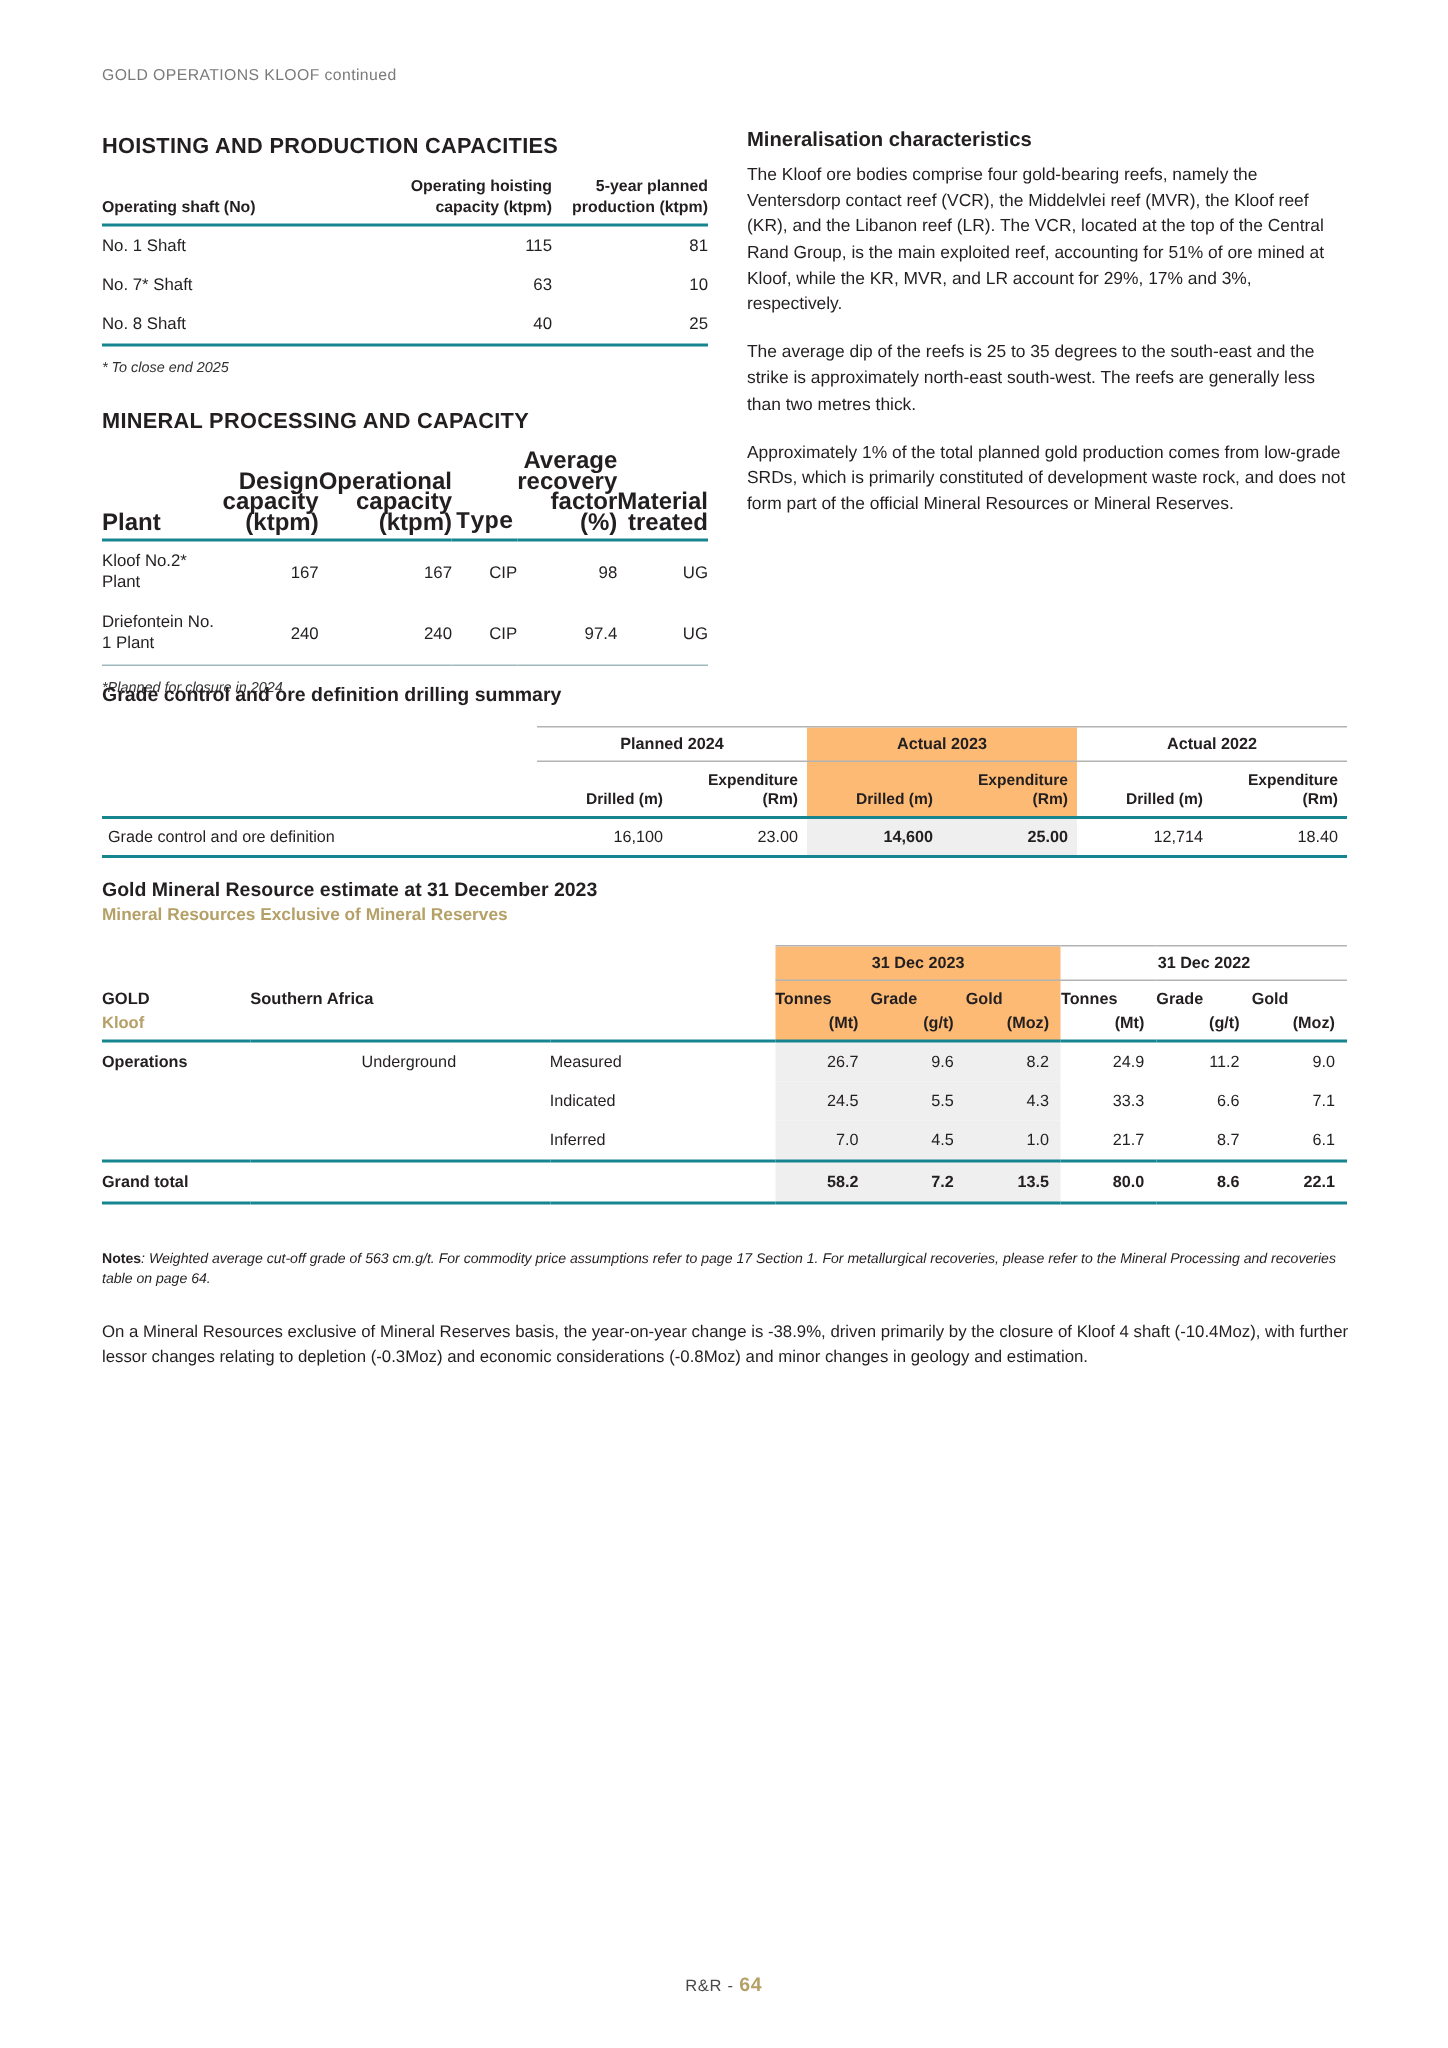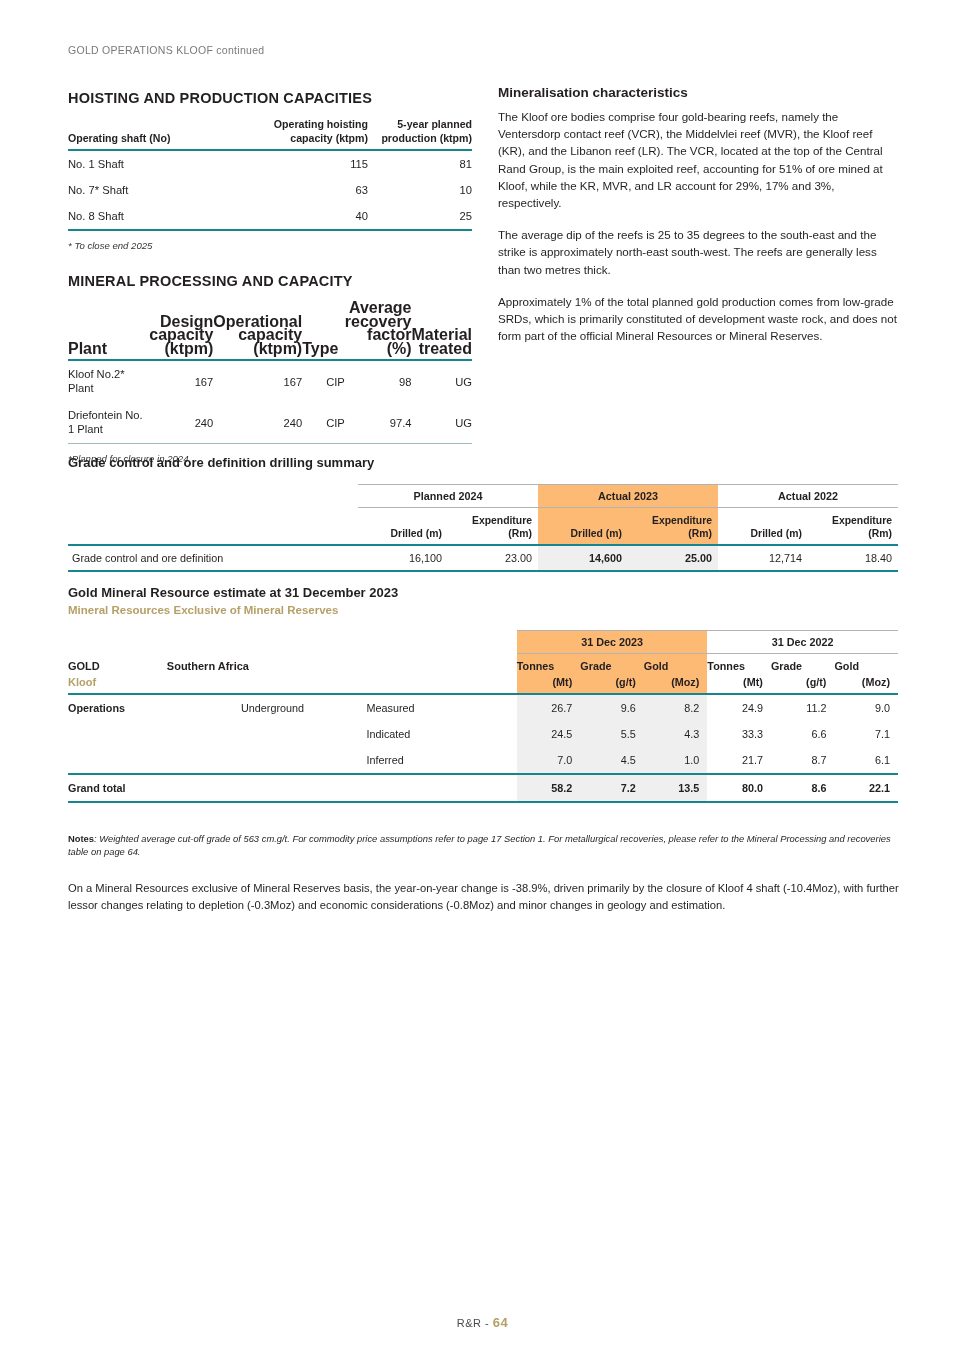--- a/index.html
+++ b/index.html
@@ -112,21 +112,21 @@
     font-weight: bold;
     font-size: 16px;
     line-height: 13.5px;
     padding-bottom: 4px;
     vertical-align: bottom;
     border-bottom: 2.4px solid #17858f;
   }
   .tbl-proc th.p-plant { text-align: left;  width: 104px; }
   .tbl-proc th.p-des   { text-align: right; width: 64px; }
   .tbl-proc th.p-ope   { text-align: right; width: 78px; }
-  .tbl-proc th.p-typ   { text-align: left; width: 48px; }
+  .tbl-proc th.p-typ   { text-align: center; width: 48px; font-family: Liberation Mono, monospace; }
   .tbl-proc th.p-rec   { text-align: right; width: 66px; }
   .tbl-proc th.p-mat   { text-align: right; width: 52px; }
   .tbl-proc td {
     font-size: 11.2px;
     padding: 7px 0;
     vertical-align: middle;
   }
   .tbl-proc td.p-plant { text-align: left; line-height: 13.5px; }
   .tbl-proc td.num, .tbl-proc td.p-typ, .tbl-proc td.p-mat { text-align: right; }
   .tbl-proc tbody tr:last-child td { border-bottom: 1.6px solid #9fb9bd; }

